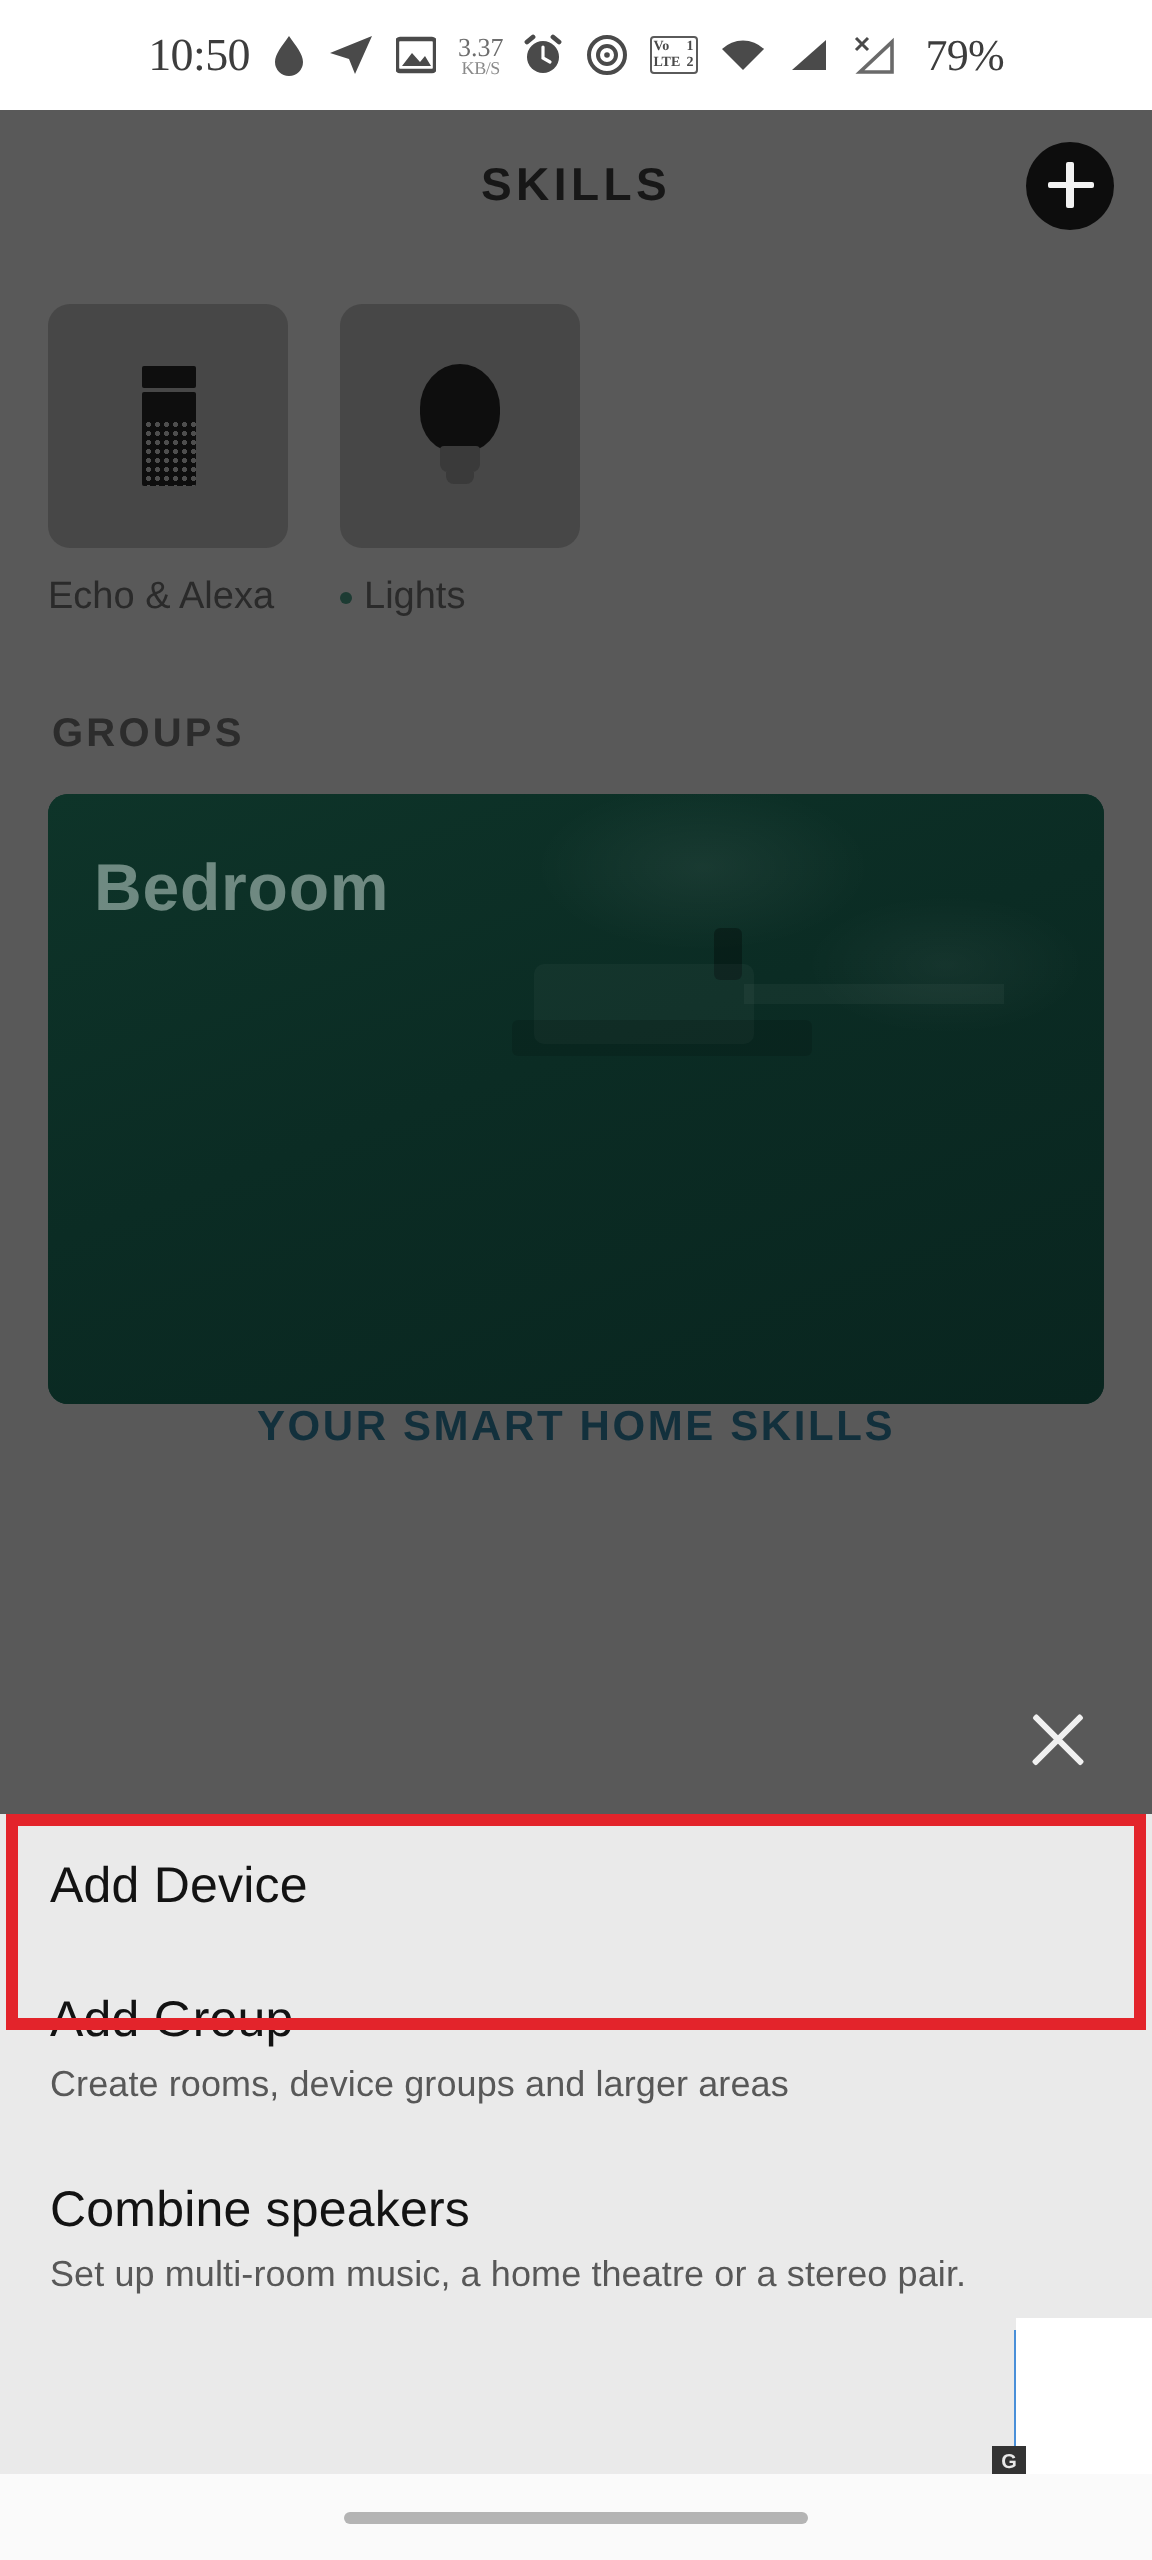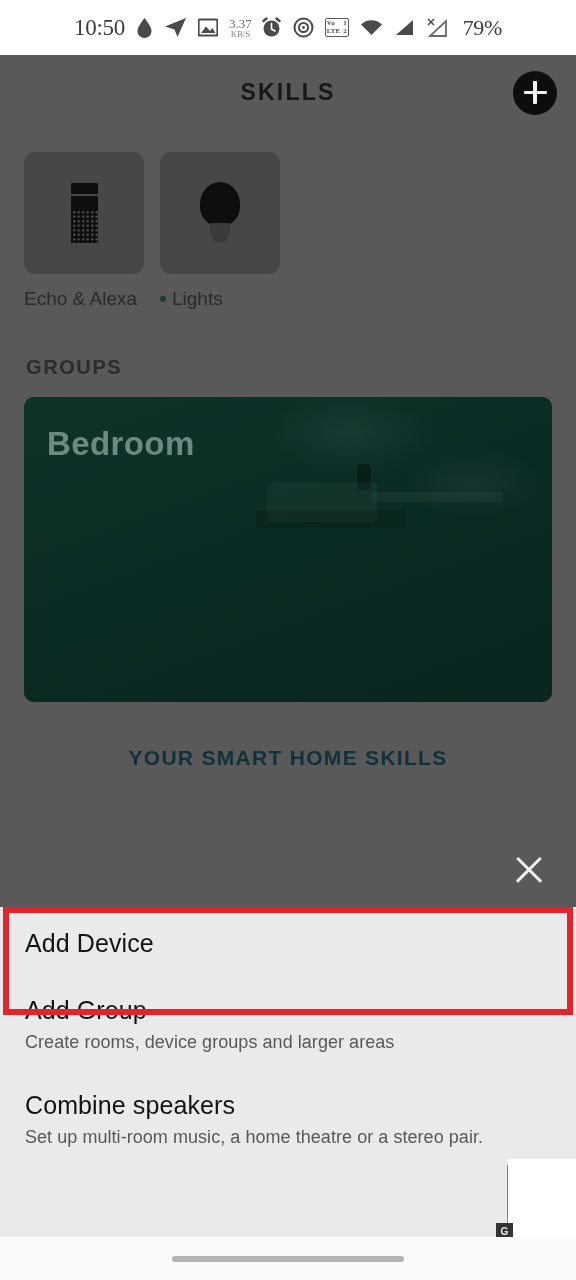--- a/index.html
+++ b/index.html
@@ -59,21 +59,21 @@
     position:absolute; right:19px; top:50%; transform:translateY(-50%);
     width:44px; height:44px; border-radius:50%;
     background:#0d0d0d;
     display:flex; align-items:center; justify-content:center;
   }
   .plus-btn .bar-h { position:absolute; width:23px; height:3.5px; background:#f2f2f2; border-radius:1px;}
   .plus-btn .bar-v { position:absolute; width:3.5px; height:23px; background:#f2f2f2; border-radius:1px;}
 
   
   .tiles {
-    display:flex; gap:16px;
+    display:flex; gap:26px;
     padding:22px 24px 0 24px;
   }
   .tile-wrap { width:120px; }
   .tile {
     width:120px; height:122px;
     background:#474747;
     border-radius:11px;
     display:flex; align-items:center; justify-content:center;
   }
   .tile-label {
@@ -144,21 +144,20 @@
     position:absolute; left:63%; top:22%;
     width:14px; height:26px; background:rgba(0,0,0,.3); border-radius:3px;
   }
   .group-title {
     position:absolute; left:23px; top:28px;
     font-size:33px; font-weight:700; letter-spacing:0.4px;
     color:rgba(176,196,190,.60);
   }
 
   .skills-link {
-    margin-top:44px;
     text-align:center;
     font-size:21px; font-weight:700; letter-spacing:1.3px;
     color:#12303c;
   }
 
   
   .close-btn {
     position:absolute; right:25px; top:793px;
     width:44px; height:44px;
   }

